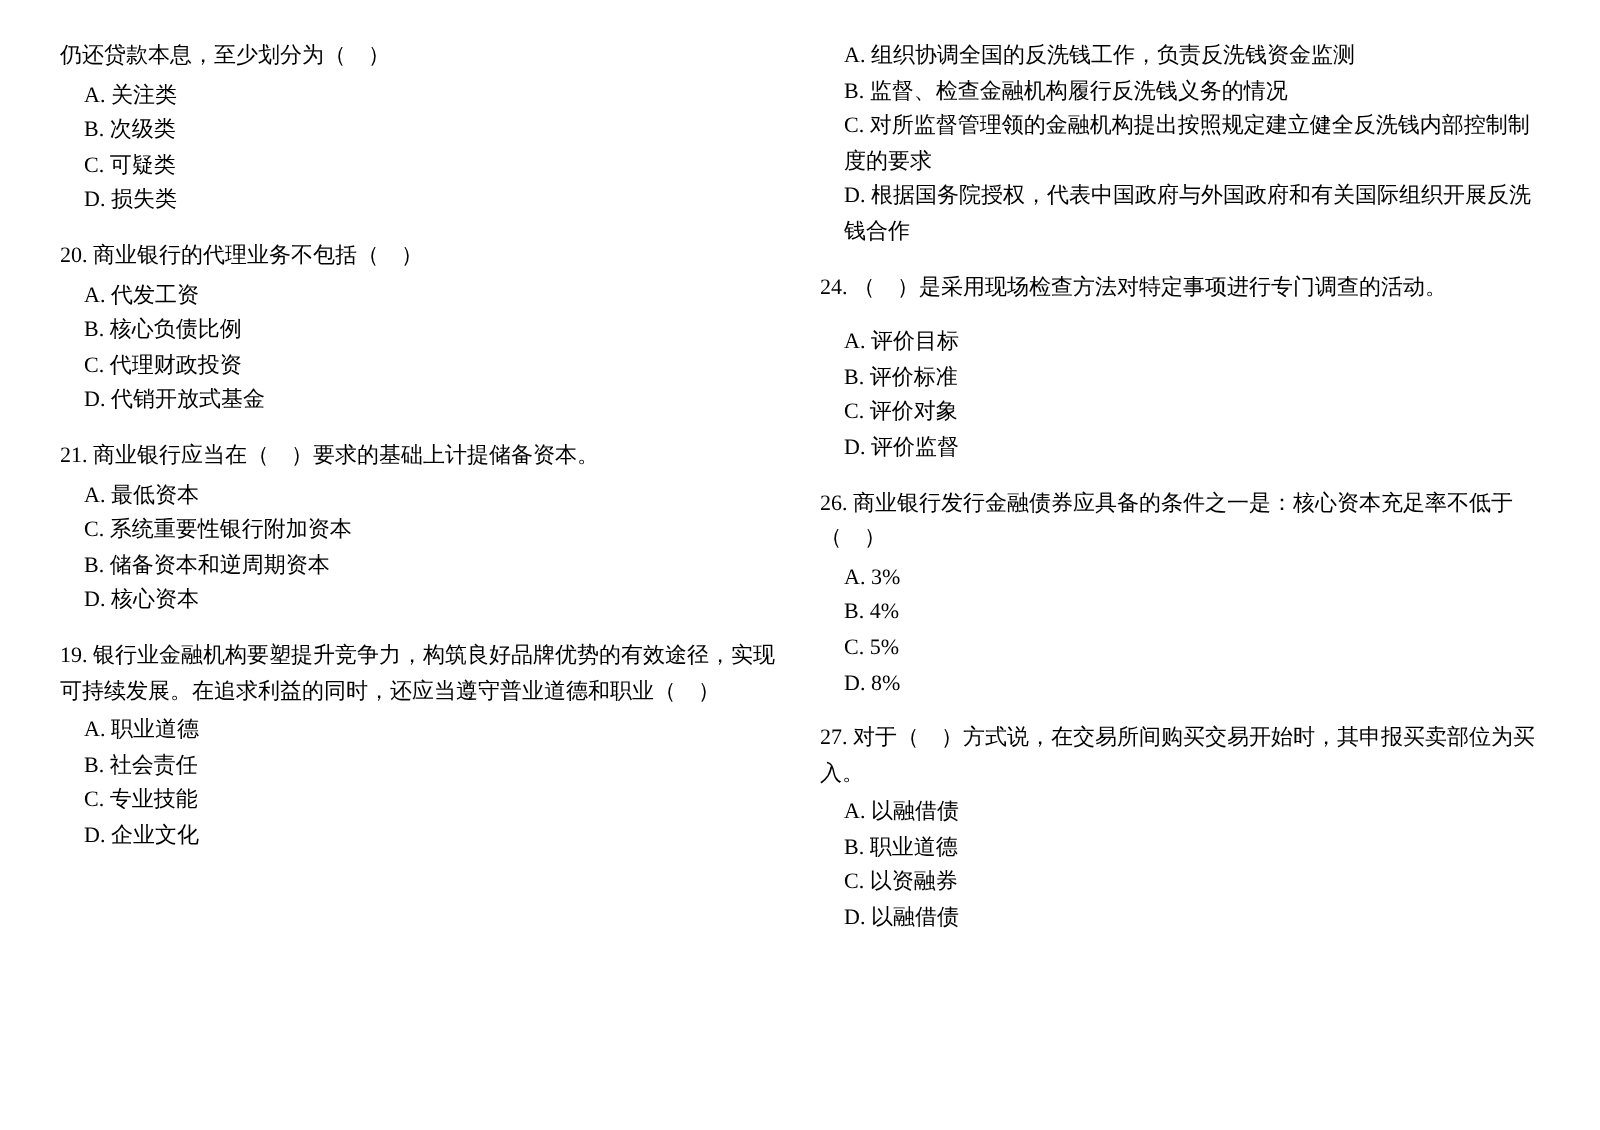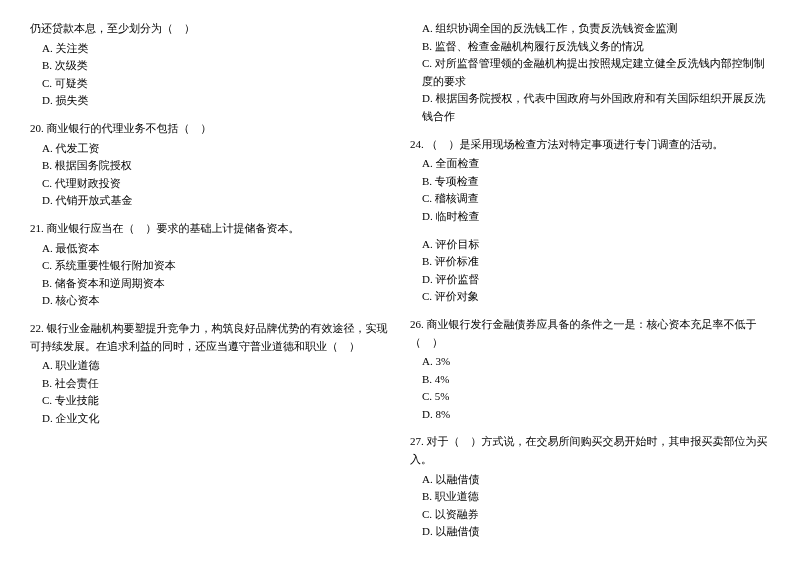--- a/index.html
+++ b/index.html
@@ -58,42 +58,42 @@
       </div>
 
 
       <div class="question-block">
         <div class="question-title">
           <span>20.</span>
           <span>商业银行的代理业务不包括（　）</span>
         </div>
         <div class="options">
           <div class="option">A. 代发工资</div>
-          <div class="option">B. 根据国务院授权</div>
+          <div class="option">B. 核心负债比例</div>
           <div class="option">C. 代理财政投资</div>
           <div class="option">D. 代销开放式基金</div>
         </div>
       </div>
 
       <div class="question-block">
         <div class="question-title">
           <span>21.</span>
           <span>商业银行应当在（　）要求的基础上计提储备资本。</span>
         </div>
         <div class="options">
           <div class="option">A. 最低资本</div>
           <div class="option">C. 系统重要性银行附加资本</div>
           <div class="option">B. 储备资本和逆周期资本</div>
           <div class="option">D. 核心资本</div>
         </div>
       </div>
 
       <div class="question-block">
         <div class="question-title">
-          <span>22.</span>
+          <span>19.</span>
           <span>银行业金融机构要塑提升竞争力，构筑良好品牌优势的有效途径，实现可持续发展。在追求利益的同时，还应当遵守普业道德和职业（　）</span>
         </div>
         <div class="options">
           <div class="option">A. 职业道德</div>
           <div class="option">B. 社会责任</div>
           <div class="option">C. 专业技能</div>
           <div class="option">D. 企业文化</div>
         </div>
       </div>
 
@@ -108,34 +108,28 @@
           <div class="option">C. 对所监督管理领的金融机构提出按照规定建立健全反洗钱内部控制制度的要求</div>
           <div class="option">D. 根据国务院授权，代表中国政府与外国政府和有关国际组织开展反洗钱合作</div>
         </div>
       </div>
 
       <div class="question-block">
         <div class="question-title">
           <span>24.</span>
           <span>（　）是采用现场检查方法对特定事项进行专门调查的活动。</span>
         </div>
-        <div class="options">
-          <div class="option">A. 全面检查</div>
-          <div class="option">B. 专项检查</div>
-          <div class="option">C. 稽核调查</div>
-          <div class="option">D. 临时检查</div>
-        </div>
       </div>
 
       <div class="question-block">
         <div class="options">
           <div class="option">A. 评价目标</div>
           <div class="option">B. 评价标准</div>
+          <div class="option">C. 评价对象</div>
           <div class="option">D. 评价监督</div>
-          <div class="option">C. 评价对象</div>
         </div>
       </div>
 
       <div class="question-block">
         <div class="question-title">
           <span>26.</span>
           <span>商业银行发行金融债券应具备的条件之一是：核心资本充足率不低于（　）</span>
         </div>
         <div class="options">
           <div class="option">A. 3%</div>

